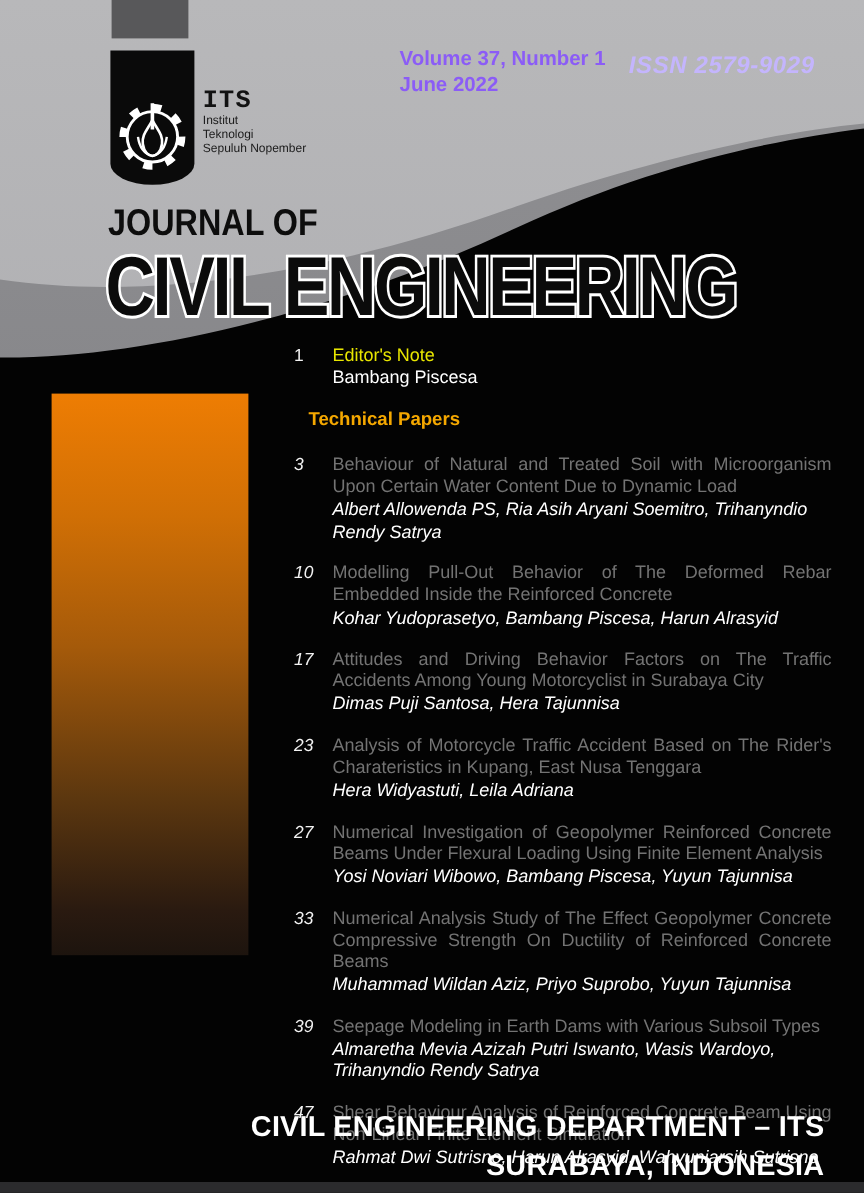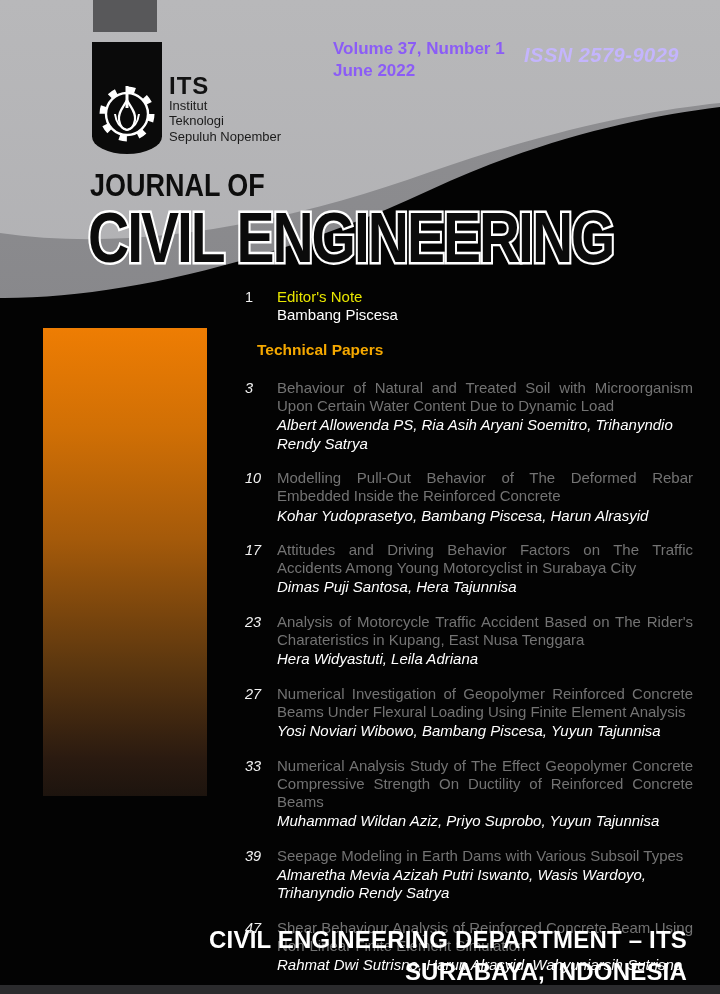--- a/index.html
+++ b/index.html
@@ -13,22 +13,22 @@
   }
   .bg{position:absolute;inset:0;width:720px;height:994px;}
 
   
   .top-rect{position:absolute;left:93px;top:0;width:64px;height:32px;background:#58585a;}
   .ribbon{position:absolute;left:92px;top:42px;width:70px;height:112px;background:#0a0a0a;
           border-radius:0 0 36px 36px / 0 0 18px 18px;}
   .gear{position:absolute;left:97px;top:82px;}
 
   .logo-text{position:absolute;left:169px;top:74px;color:#121212;}
-  .logo-acronym{font-size:24px;font-weight:800;letter-spacing:1px;line-height:1;}
-  .logo-line{font-size:13px;line-height:1.18;color:#1b1b1b;}
+  .logo-acronym{font-size:21px;font-weight:800;letter-spacing:1px;line-height:1;font-family:Liberation Mono, monospace;}
+  .logo-line{font-size:10px;line-height:1.18;color:#1b1b1b;}
 
   .volume{position:absolute;left:333px;top:38px;color:#8b5cf6;font-weight:bold;
           font-size:17px;line-height:1.3;}
   .issn{position:absolute;left:524px;top:44px;color:#c4b5fd;font-weight:bold;
         font-style:italic;font-size:20px;letter-spacing:.5px;}
 
   .journal-of{position:absolute;left:90px;top:168px;color:#0d0d0d;font-size:31px;
               font-weight:800;transform:scaleX(.87);transform-origin:left center;
               letter-spacing:0;}
   .civil-svg{position:absolute;left:86px;top:194px;}

